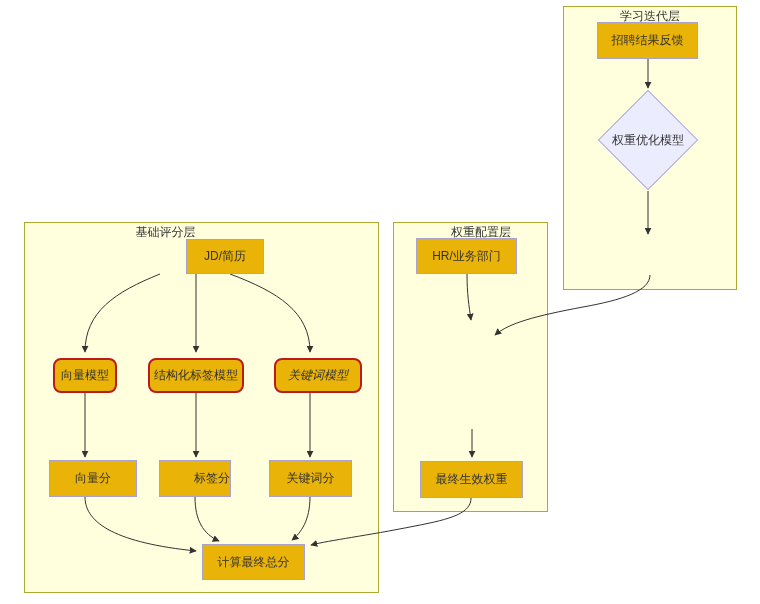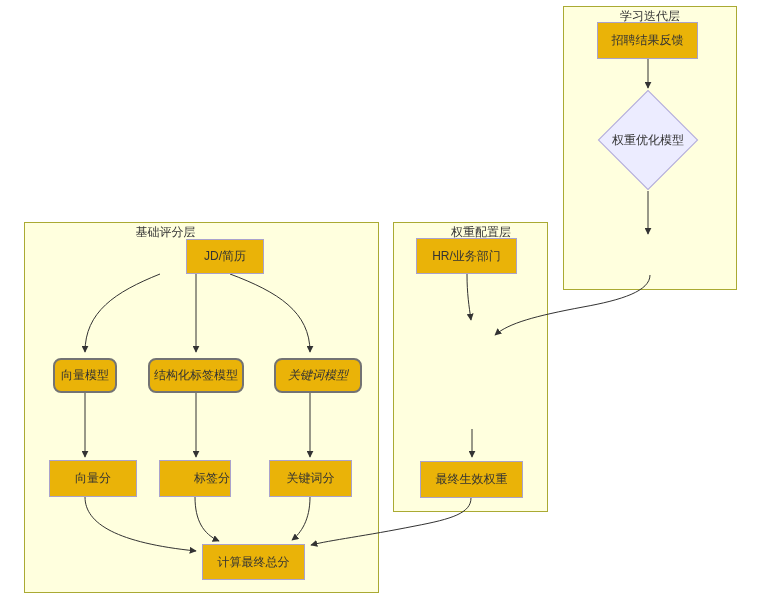--- a/index.html
+++ b/index.html
@@ -28,21 +28,21 @@
     position:absolute;
     background:#eab308;
     border:1px solid #a9a2cd;
     box-sizing:border-box;
     display:flex;align-items:center;justify-content:center;
     font-size:12px;color:#333;
     z-index:4;
     white-space:nowrap;
   }
   .node.model{
-    border:2px solid #737373;
+    border:2px solid #b91c1c;
     border-radius:8px;
   }
   .diamond-wrap{
     position:absolute;
     display:flex;align-items:center;justify-content:center;
     z-index:4;
   }
   .diamond-shape{
     position:absolute;
     left:50%;top:50%;

